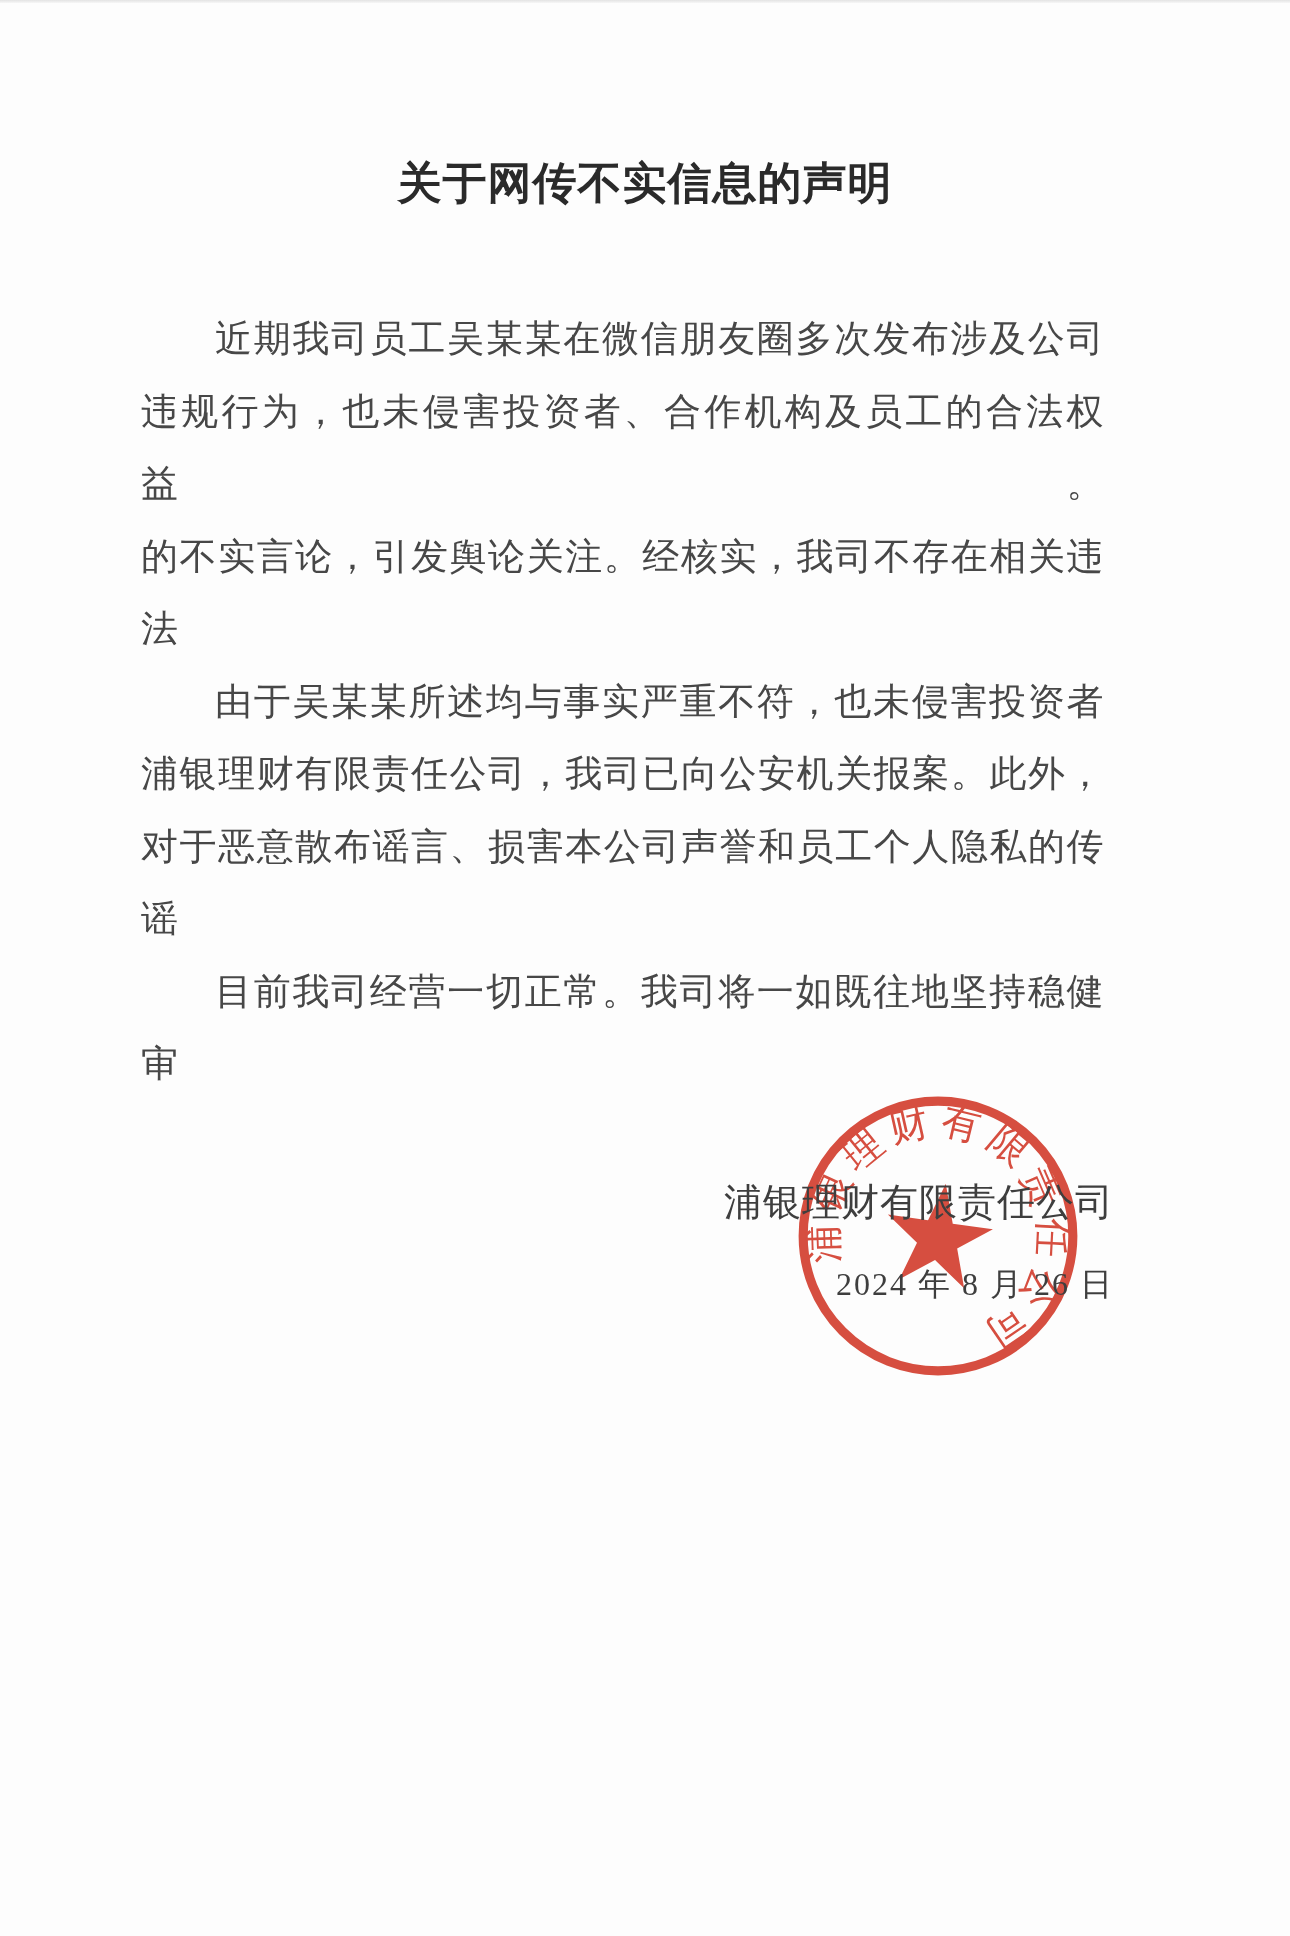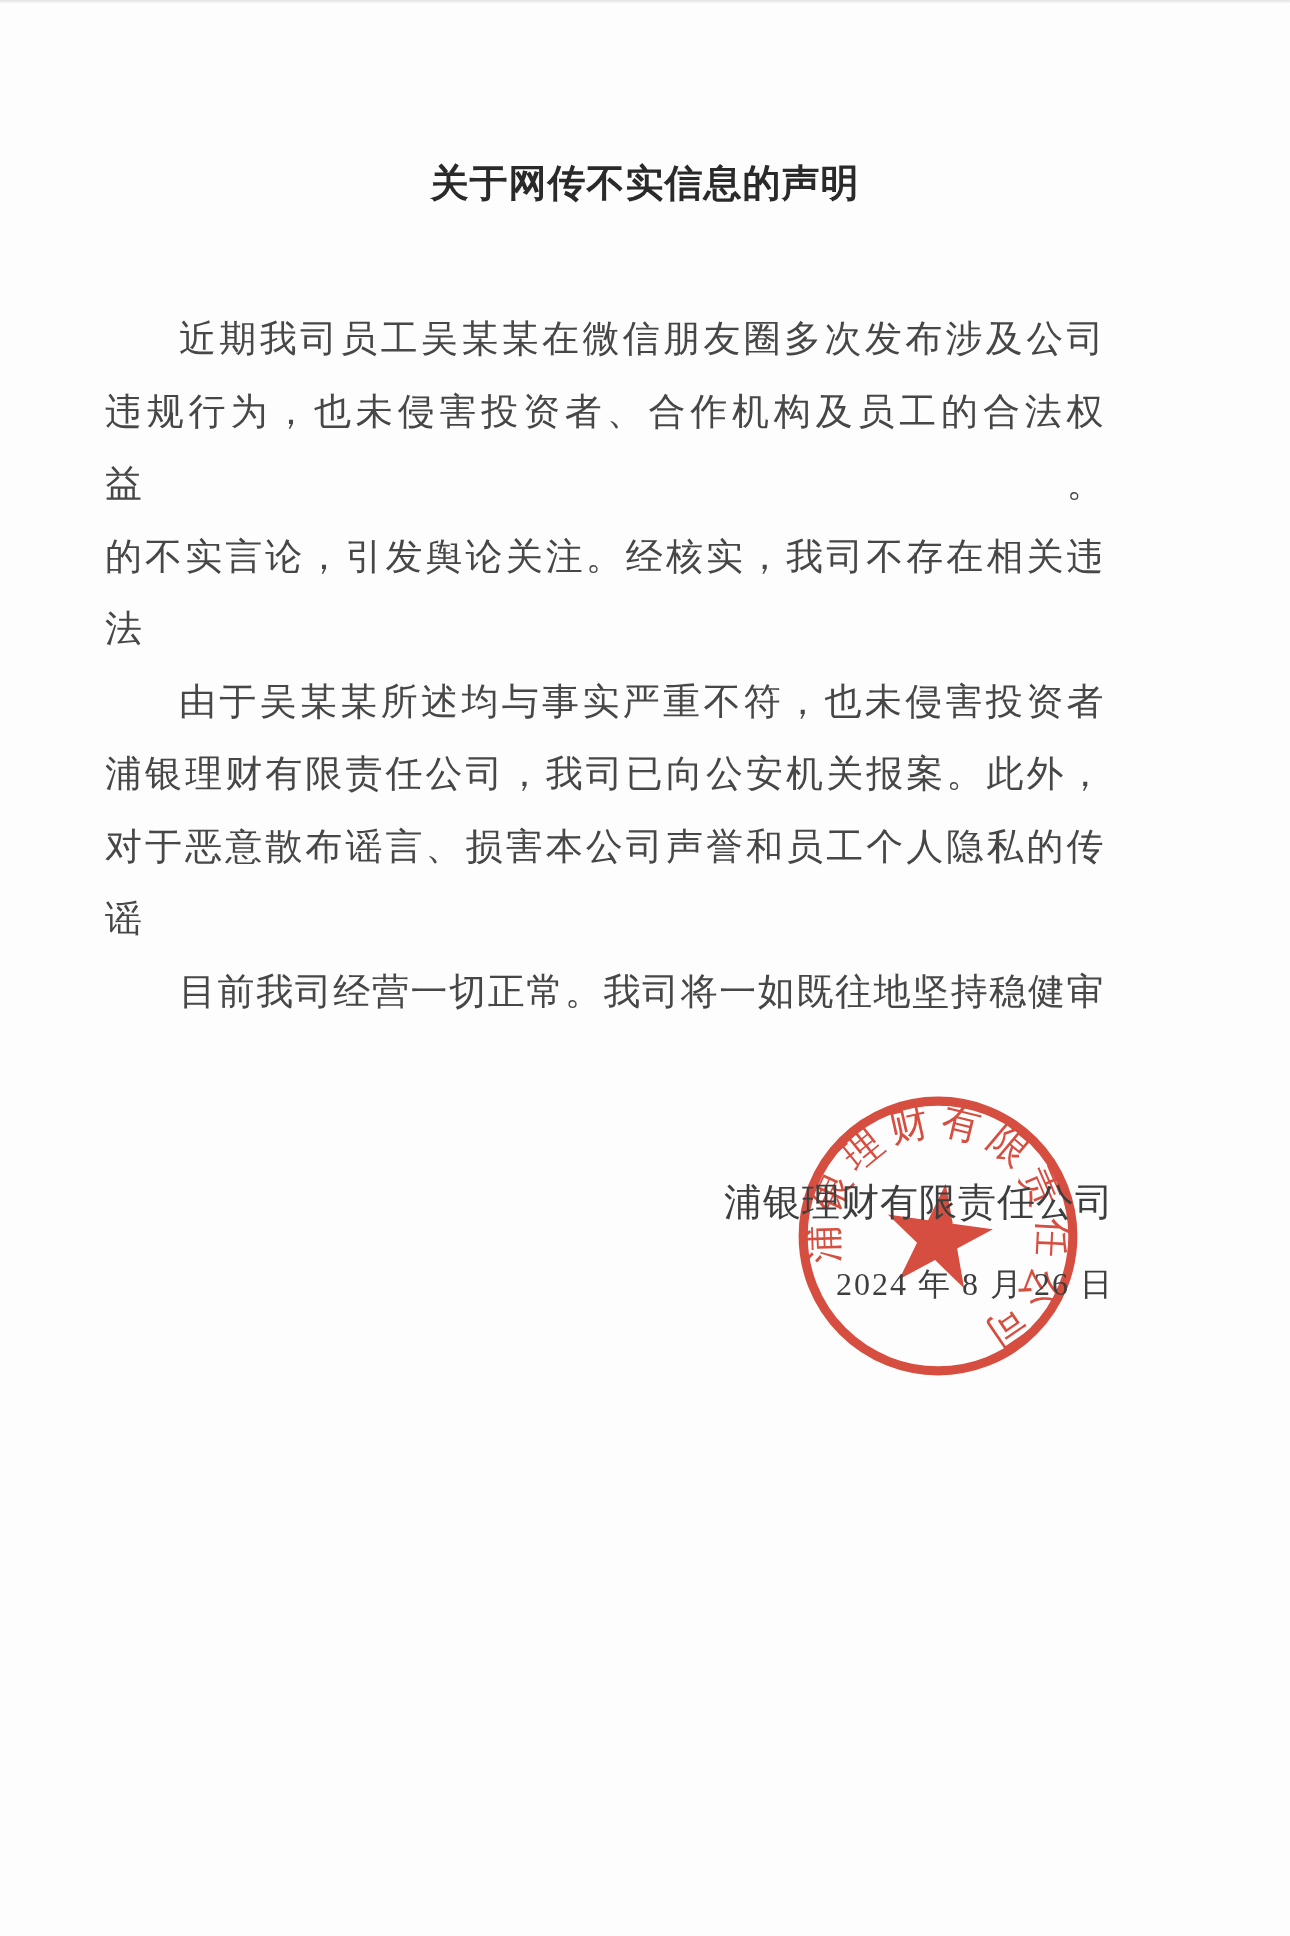--- a/index.html
+++ b/index.html
@@ -14,39 +14,39 @@
   .page::before{
     content:"";
     position:absolute;left:0;top:0;width:100%;height:3px;
     background:linear-gradient(#e3e3e3,#f7f7f7);
   }
   .title{
     margin:155px 0 0 0;
     text-align:center;
     font-family:"Liberation Sans","DejaVu Sans",sans-serif;
     font-weight:700;
-    font-size:38px;
+    font-size:44px;
     line-height:56px;
     letter-spacing:1px;
     color:#2a2a2a;
   }
   .body{
     width:1000px;
     margin:92px 185px 0 105px;
     font-size:37px;
     line-height:72.5px;
     letter-spacing:1.5px;
     color:#474747;
   }
   .line{
     text-align:justify;
     text-align-last:justify;
     white-space:nowrap;
   }
-  .line.justified{white-space:normal;}
+  .line.justified{white-space:normal;margin-left:36px;}
   .line.indent{text-indent:2em;}
   .line.last{text-align-last:left;}
   .sig-block{
     position:absolute;
     top:1172px;
     right:176px;
     text-align:right;
     color:#3e3e3e;
     z-index:2;
   }

